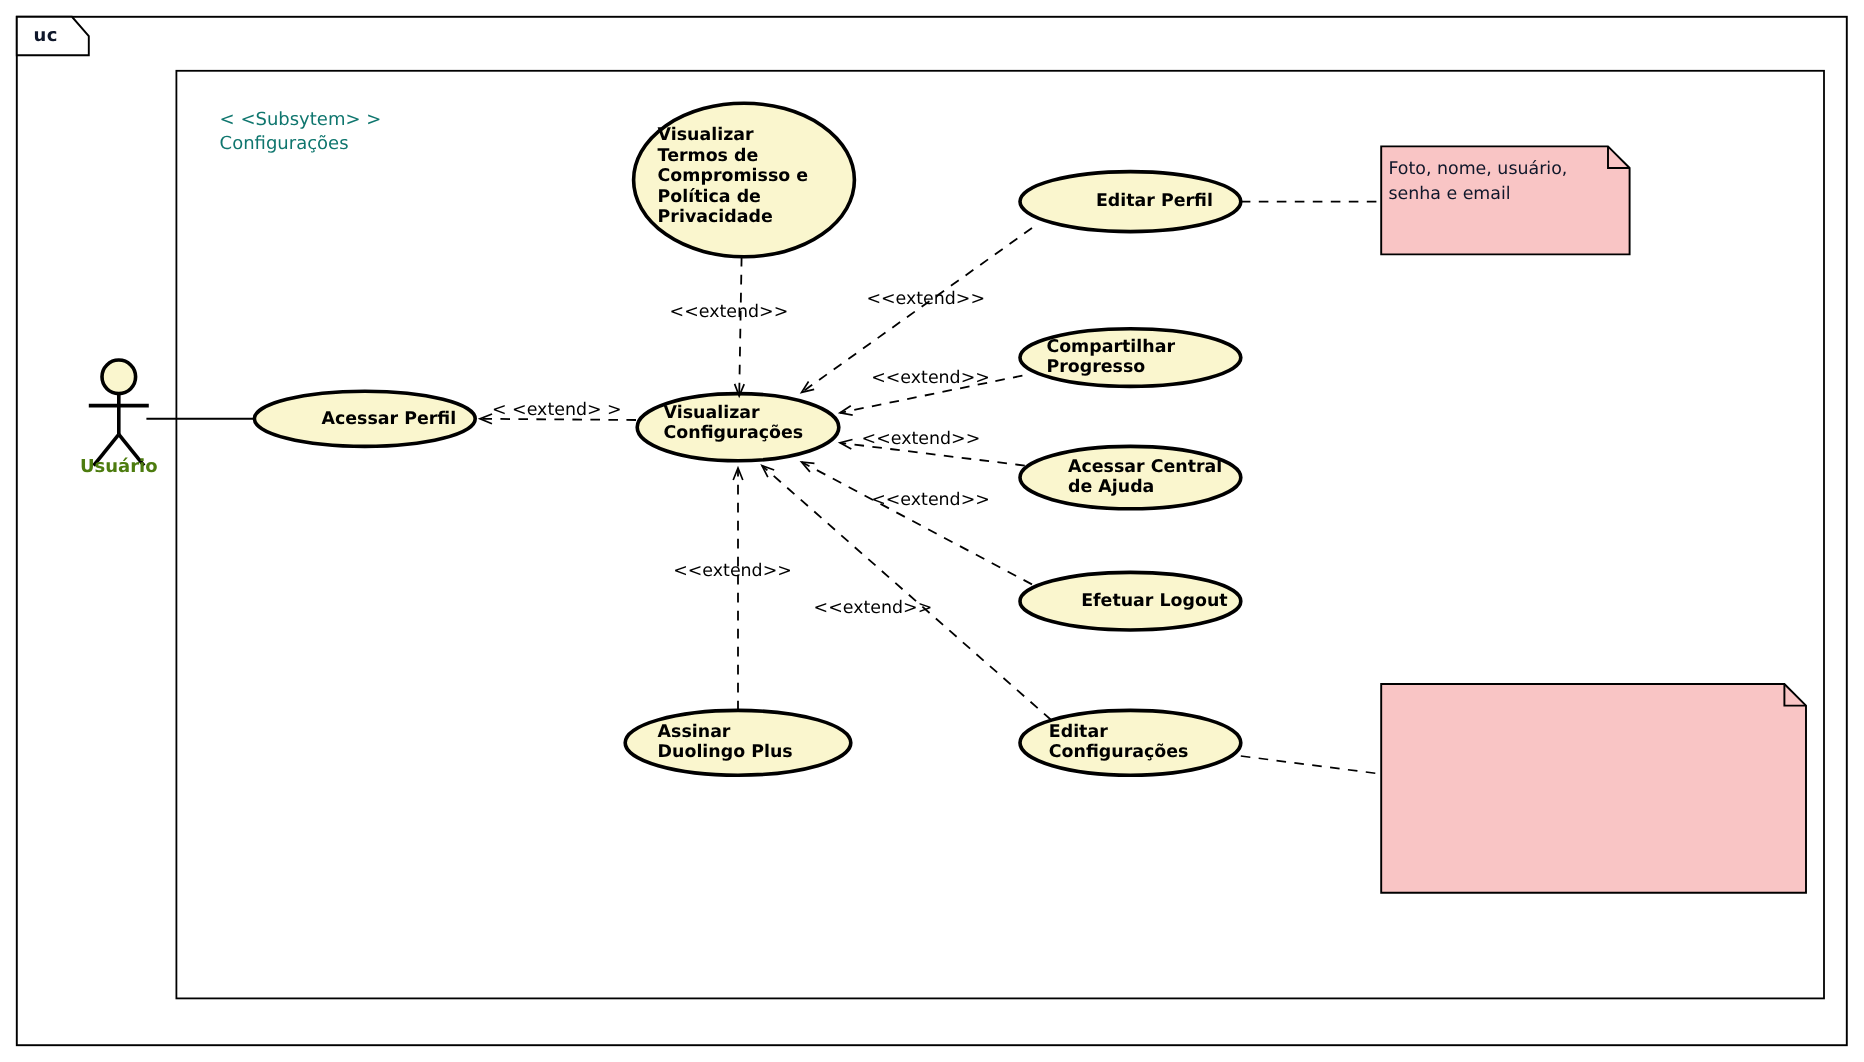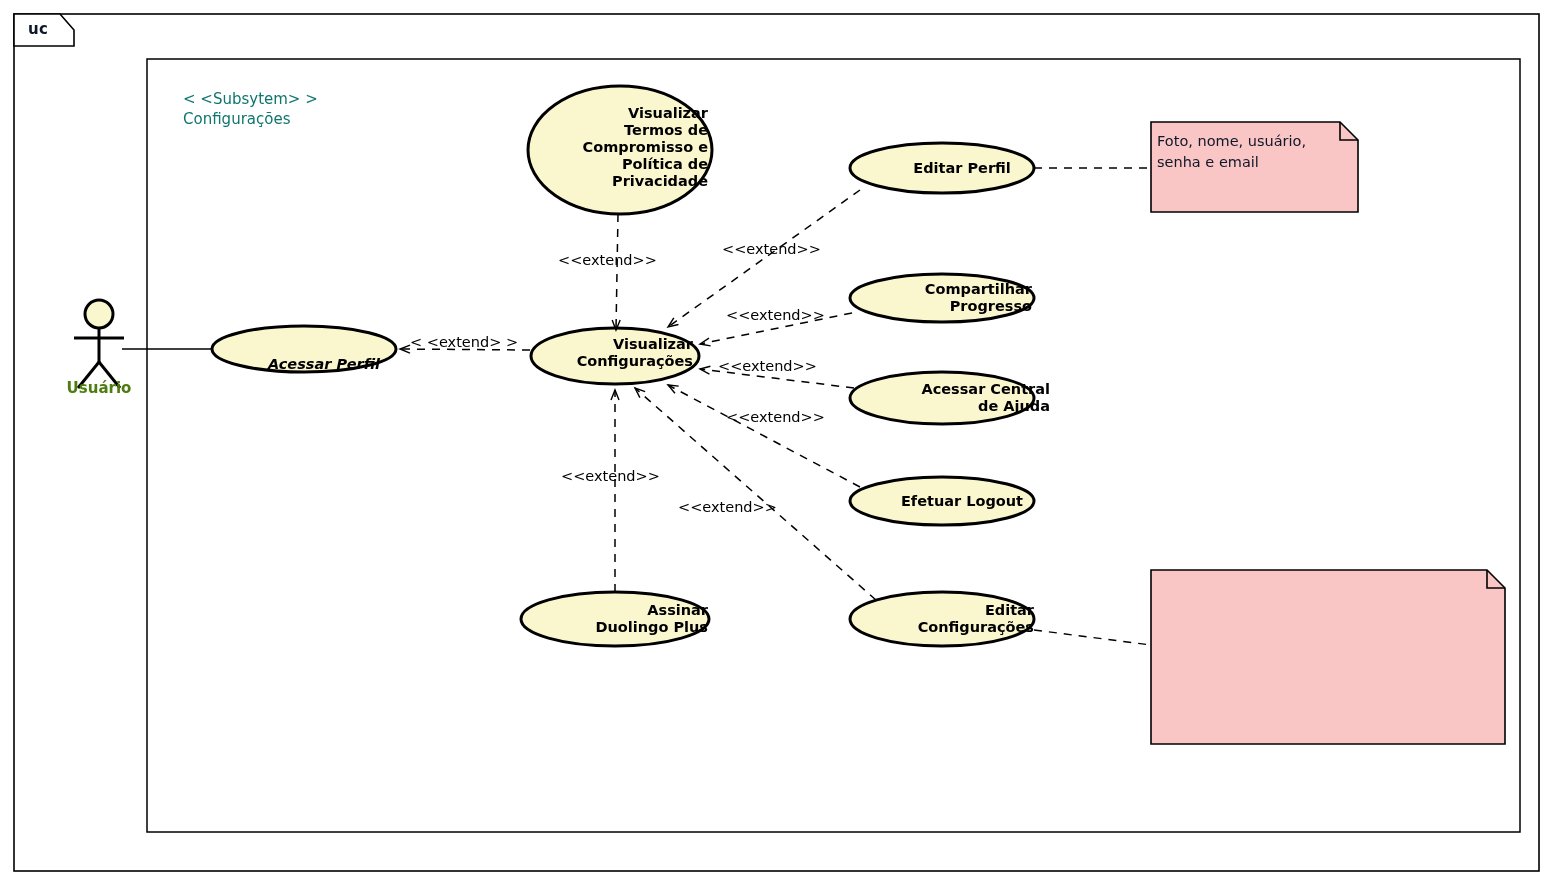--- a/index.html
+++ b/index.html
@@ -37,21 +37,21 @@
     color: #0f766e;
     line-height: 1.32;
     white-space: pre-line;
   }
   .uc-label {
     position: absolute;
     font-weight: bold;
     font-size: 14.5px;
     color: #000;
     line-height: 1.18;
-    text-align: right;
+    text-align: left;
     white-space: pre-line;
     pointer-events: none;
   }
   .uc-label.center {
     text-align: center;
     margin-left: 20px;
   }
   .actor-label {
     position: absolute;
     font-weight: bold;
@@ -148,21 +148,21 @@
 
   <div class="hitbox" style="left:74px; top:298px; width:50px; height:96px;"></div>
 
   <div class="uc-label" style="left:548px; top:105px; width:160px;">Visualizar
 Termos de
 Compromisso e
 Política de
 Privacidade</div>
   <div class="hitbox" style="left:528px; top:86px; width:184px; height:128px;"></div>
 
-  <div class="uc-label center" style="left:212px; top:356px; width:184px;font-style:italic;">Acessar Perfil</div>
+  <div class="uc-label center" style="left:212px; top:341px; width:184px;">Acessar Perfil</div>
   <div class="hitbox" style="left:212px; top:326px; width:184px; height:46px;"></div>
 
   <div class="uc-label" style="left:553px; top:336px; width:140px;">Visualizar
 Configurações</div>
   <div class="hitbox" style="left:531px; top:328px; width:168px; height:56px;"></div>
 
   <div class="uc-label center" style="left:850px; top:160px; width:184px;">Editar Perfil</div>
   <div class="hitbox" style="left:850px; top:143px; width:184px; height:50px;"></div>
 
   <div class="uc-label" style="left:872px; top:281px; width:160px;">Compartilhar

